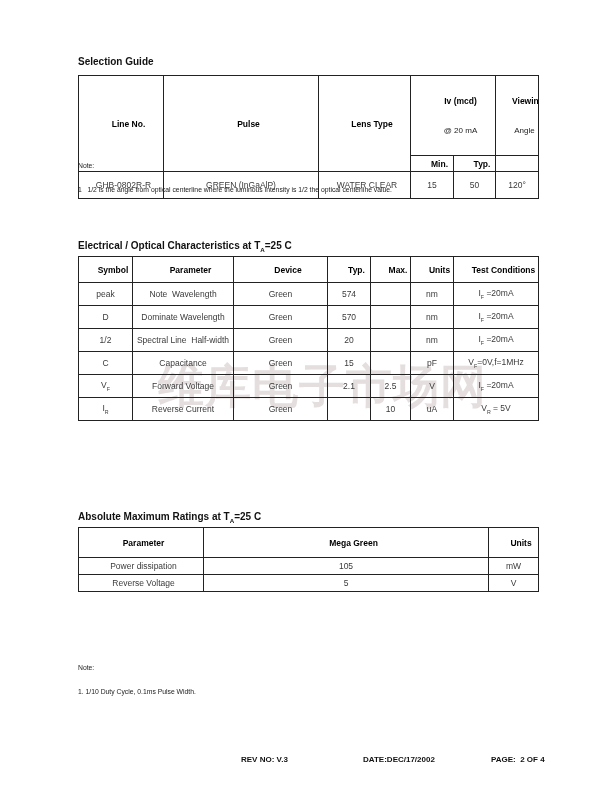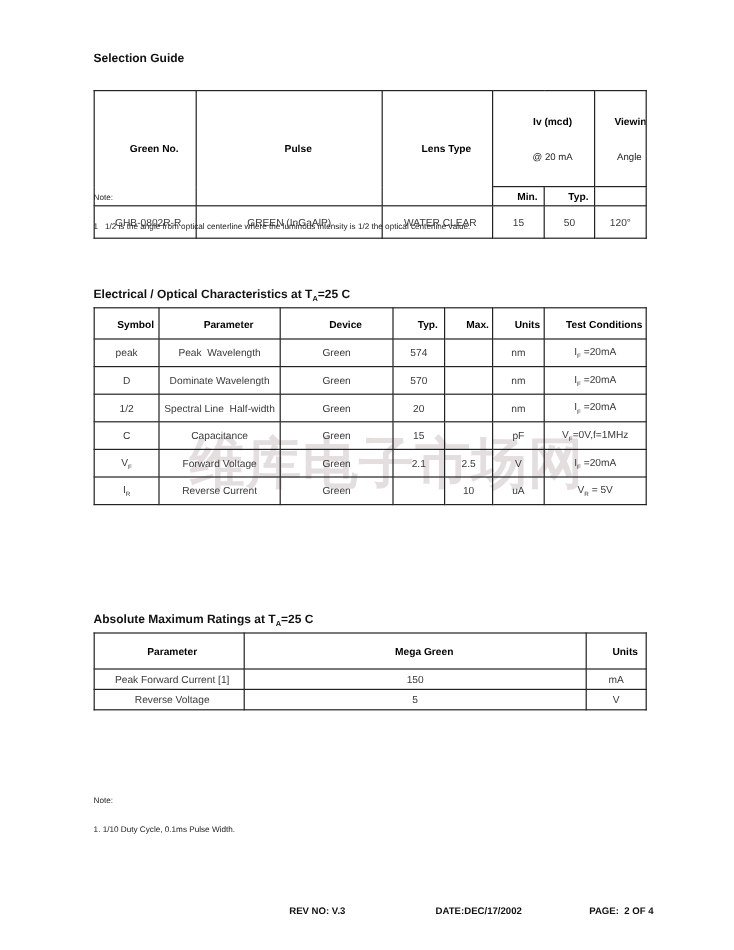--- a/index.html
+++ b/index.html
@@ -1,21 +1,21 @@
 <!DOCTYPE html>
 <html><head>
 <meta charset="utf-8">
 <style>
   html,body{margin:0;padding:0;background:#888;}
   .page{position:relative;width:612px;height:792px;background:#ffffff;overflow:hidden;
         font-family:"Liberation Sans",sans-serif;color:#000;}
   .wm{position:absolute;left:158px;top:356px;font-size:46px;font-weight:bold;letter-spacing:1px;
       color:#cfc4c4;opacity:.55;white-space:nowrap;z-index:0;}
   .title{position:absolute;left:78px;font-size:10px;font-weight:bold;color:#111;white-space:pre;z-index:2;}
-  .t-sel{top:44px}.t-elec{top:240px}.t-abs{top:511px}
+  .t-sel{top:56px}.t-elec{top:240px}.t-abs{top:511px}
   sub{font-size:.62em;}
   table{position:absolute;left:78px;border-collapse:collapse;table-layout:fixed;width:460px;z-index:1;background:transparent;}
   th,td{border:1px solid #222;font-size:8.5px;text-align:center;vertical-align:middle;padding:0 1px;
         white-space:pre-wrap;overflow:hidden;}
   th{font-weight:bold;color:#000;padding-left:16px;}
   td{color:#3a3a3a;font-weight:normal;}
   .left{text-align:center;padding-left:6px;}
   .reg{font-weight:normal;font-size:8px;color:#222;}
   .t1{top:75px}.t1 tr.h1{height:27px}.t1 tr.h2{height:16px}.t1 tr.d{height:27px}
   .t2{top:256px}.t2 thead tr{height:26px}.t2 tbody tr{height:23px}
@@ -38,21 +38,21 @@
     <colgroup>
       <col style="width:85px">
         <col style="width:155px">
         <col style="width:92px">
       <col style="width:43px">
         <col style="width:42px">
         <col style="width:43px">
     </colgroup>
     <tbody>
         <tr class="h1">
-      <th rowspan="2">Green No.</th>
+      <th rowspan="2">Line No.</th>
       <th rowspan="2">Pulse</th>
       <th rowspan="2">Lens Type</th>
       <th colspan="2">
         <div>Iv (mcd)</div>
         <div class="reg">@ 20 mA</div>
       </th>
       <th>
         <div>Viewing</div>
         <div class="reg">Angle</div>
       </th>
@@ -97,21 +97,21 @@
         <th>Device</th>
         <th>Typ.</th>
         <th>Max.</th>
         <th>Units</th>
         <th>Test Conditions</th>
       </tr>
     </thead>
     <tbody>
         <tr>
           <td>peak</td>
-          <td>Peak  Wavelength</td>
+          <td>Note  Wavelength</td>
           <td>Green</td>
           <td>574</td>
           <td></td>
           <td>nm</td>
           <td>I<sub>F</sub> =20mA</td>
         </tr>
         <tr>
           <td>D</td>
           <td>Dominate Wavelength</td>
           <td>Green</td>
@@ -169,23 +169,23 @@
     </colgroup>
     <thead>
       <tr>
         <th class="left">Parameter</th>
         <th>Mega Green</th>
         <th>Units</th>
       </tr>
     </thead>
     <tbody>
         <tr>
-          <td class="left">Peak Forward Current [1]</td>
-          <td>150</td>
-          <td>mA</td>
+          <td class="left">Power dissipation</td>
+          <td>105</td>
+          <td>mW</td>
         </tr>
         <tr>
           <td class="left">Reverse Voltage</td>
           <td>5</td>
           <td>V</td>
         </tr>
       </tbody>
   </table>
 
   <div class="note n2">

